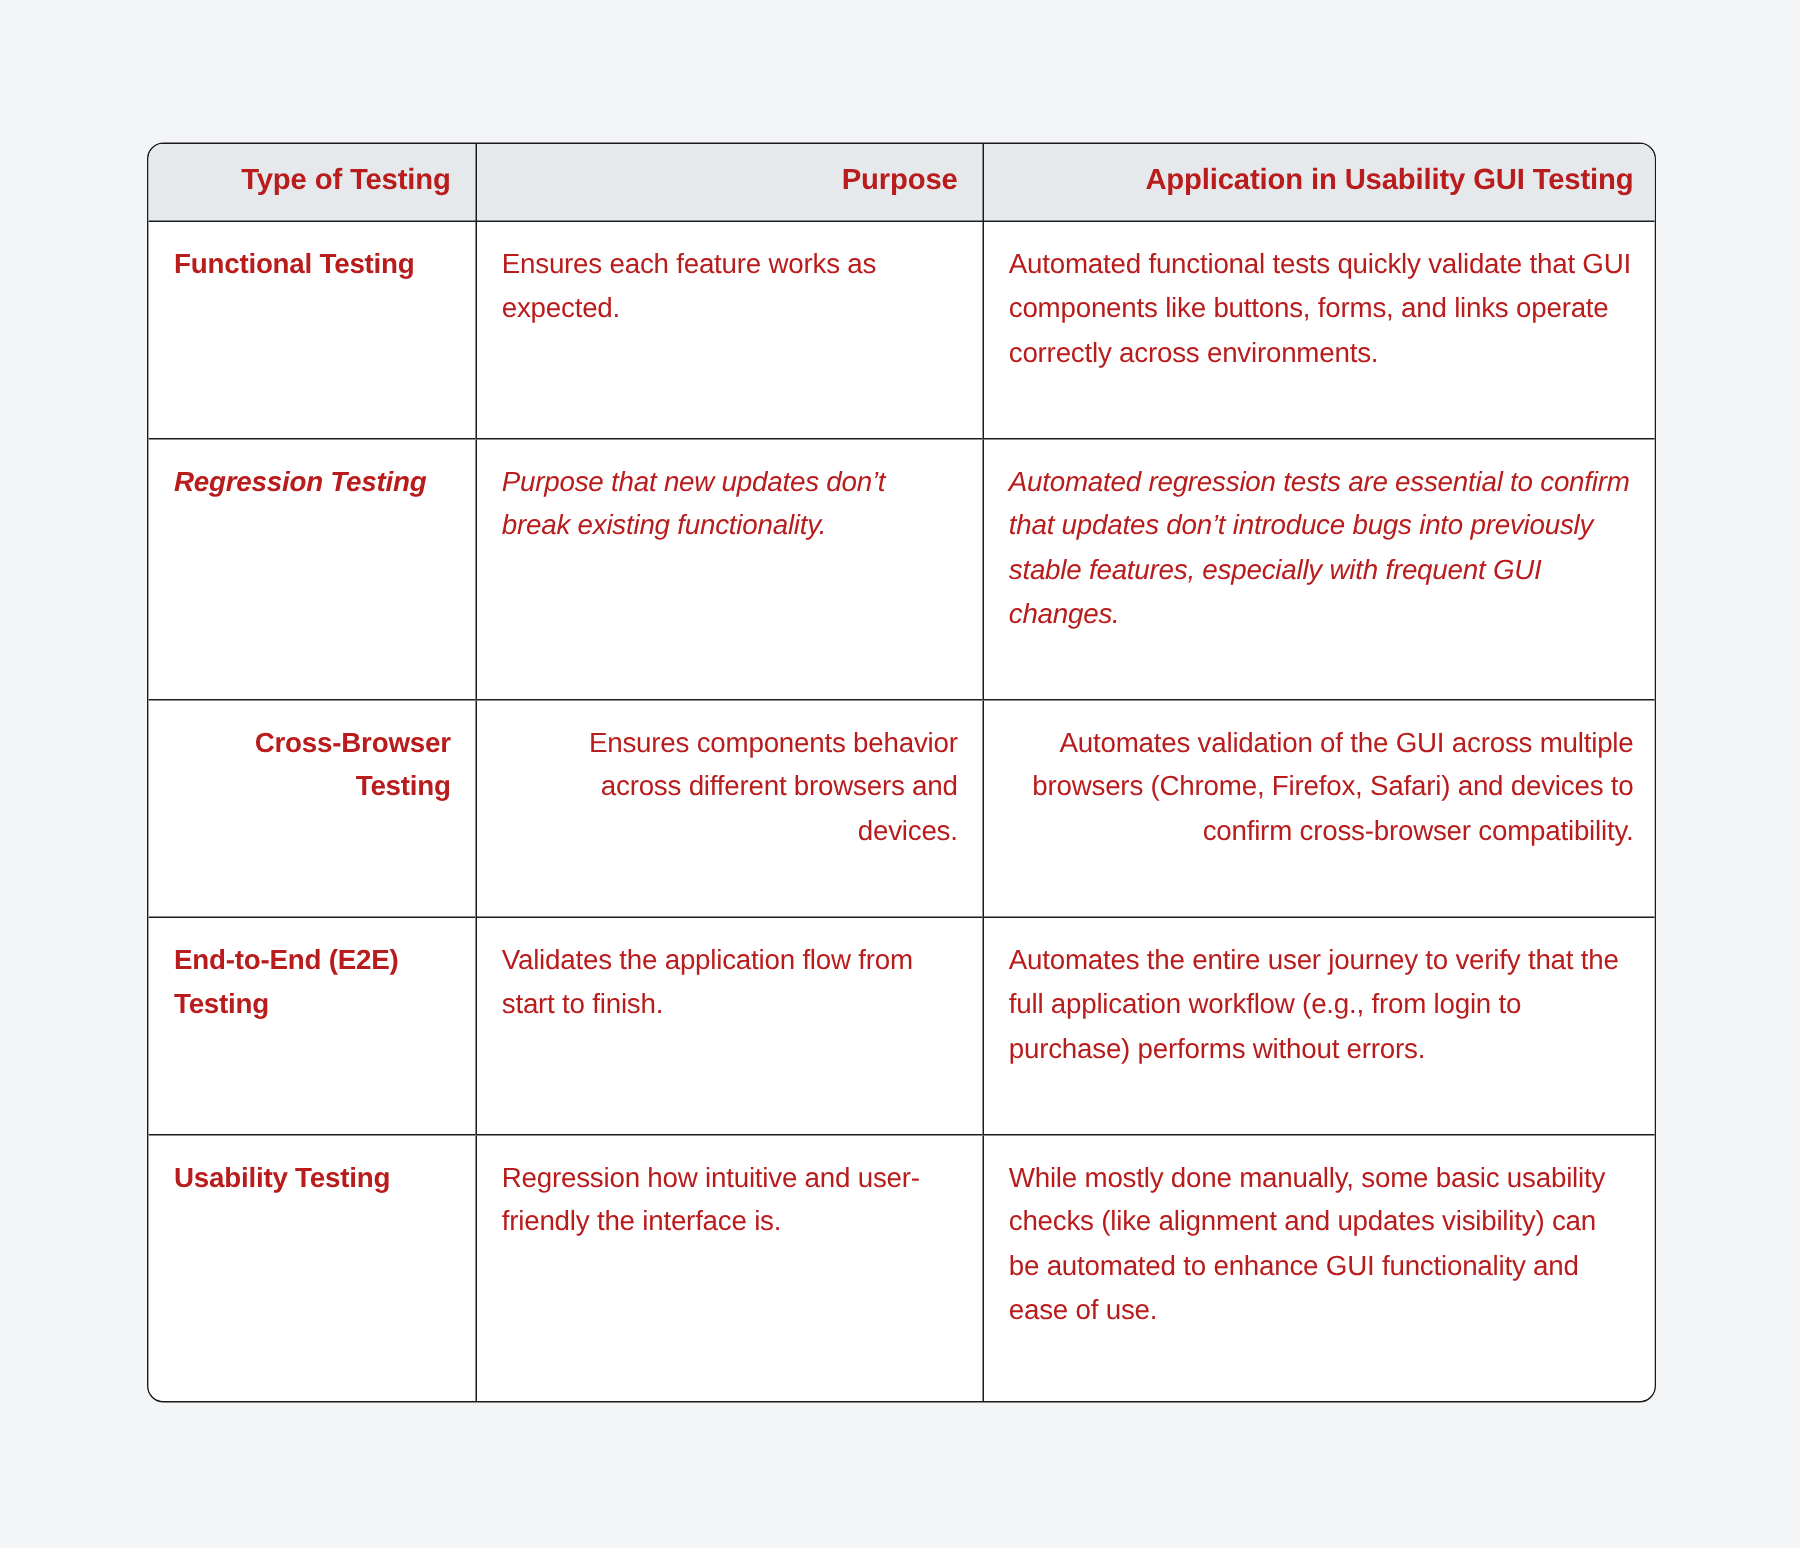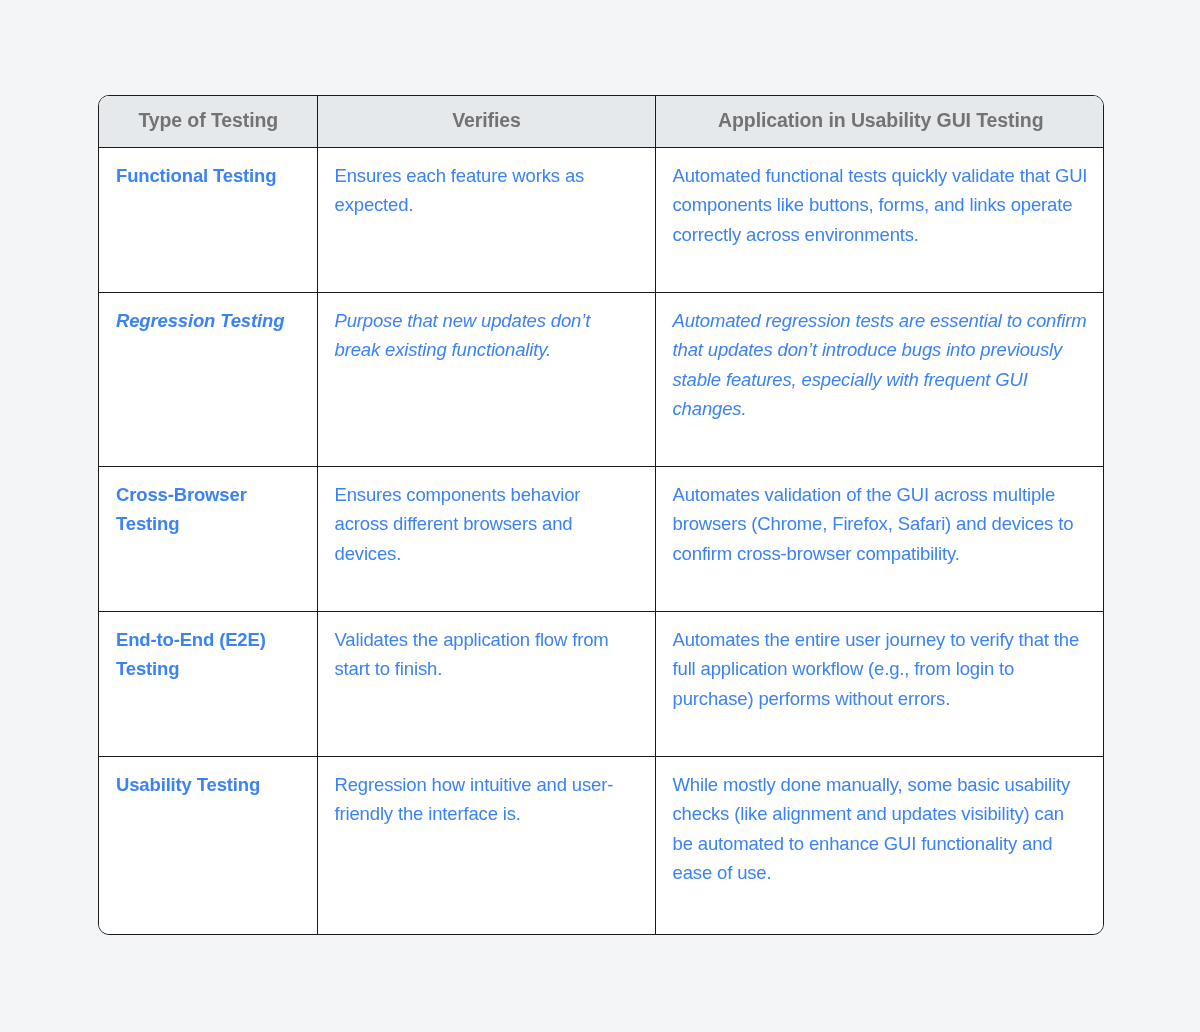--- a/index.html
+++ b/index.html
@@ -42,40 +42,40 @@
   }
 
   table.gui-table col.c1 { width: 218px; }
   table.gui-table col.c2 { width: 338px; }
   table.gui-table col.c3 { width: 450px; }
 
   thead th {
     background: #e6e9ec;
     border-bottom: 1px solid #1b1b1d;
     border-right: 1px solid #1b1b1d;
-    text-align: center;
+    text-align: right;
     vertical-align: middle;
     padding: 13px 16px 14px 17px;
     font-size: 19.5px;
     font-weight: bold;
-    color: #737373;
+    color: #b91c1c;
     letter-spacing: -0.1px;
     height: 51px;
     white-space: nowrap;
   }
   thead th:last-child { border-right: none; }
 
   tbody td {
     border-top: 1px solid #1b1b1d;
     border-right: 1px solid #1b1b1d;
     vertical-align: top;
     padding: 13px 16px 16px 17px;
     font-size: 18.5px;
     line-height: 29.5px;
-    color: #3b82f6;
+    color: #b91c1c;
     letter-spacing: -0.15px;
   }
   tbody td:last-child { border-right: none; }
   tbody tr:first-child td { border-top: none; }
 
   tbody td.col-type {
     font-weight: bold;
   }
 
   .cell-text {
@@ -90,21 +90,21 @@
   <div class="table-wrap">
     <table class="gui-table">
       <colgroup>
         <col class="c1">
         <col class="c2">
         <col class="c3">
       </colgroup>
       <thead>
         <tr>
           <th>Type of Testing</th>
-          <th>Verifies</th>
+          <th>Purpose</th>
           <th>Application in Usability GUI Testing</th>
         </tr>
       </thead>
       <tbody>
         <tr style="height: 145px;">
           <td class="col-type">
               <span class="cell-text">Functional Testing</span>
             </td>
           <td class="col-purpose">
               <span class="cell-text">Ensures each feature works as expected.</span>
@@ -117,21 +117,21 @@
           <td class="col-type">
               <span class="cell-text">Regression Testing</span>
             </td>
           <td class="col-purpose">
               <span class="cell-text">Purpose that new updates don’t break existing functionality.</span>
             </td>
           <td class="col-application">
               <span class="cell-text">Automated regression tests are essential to confirm that updates don’t introduce bugs into previously stable features, especially with frequent GUI changes.</span>
             </td>
         </tr>
-        <tr style="height: 145px;">
+        <tr style="height: 145px; text-align: right;">
           <td class="col-type">
               <span class="cell-text">Cross-Browser Testing</span>
             </td>
           <td class="col-purpose">
               <span class="cell-text">Ensures components behavior across different browsers and devices.</span>
             </td>
           <td class="col-application">
               <span class="cell-text">Automates validation of the GUI across multiple browsers (Chrome, Firefox, Safari) and devices to confirm cross-browser compatibility.</span>
             </td>
         </tr>

